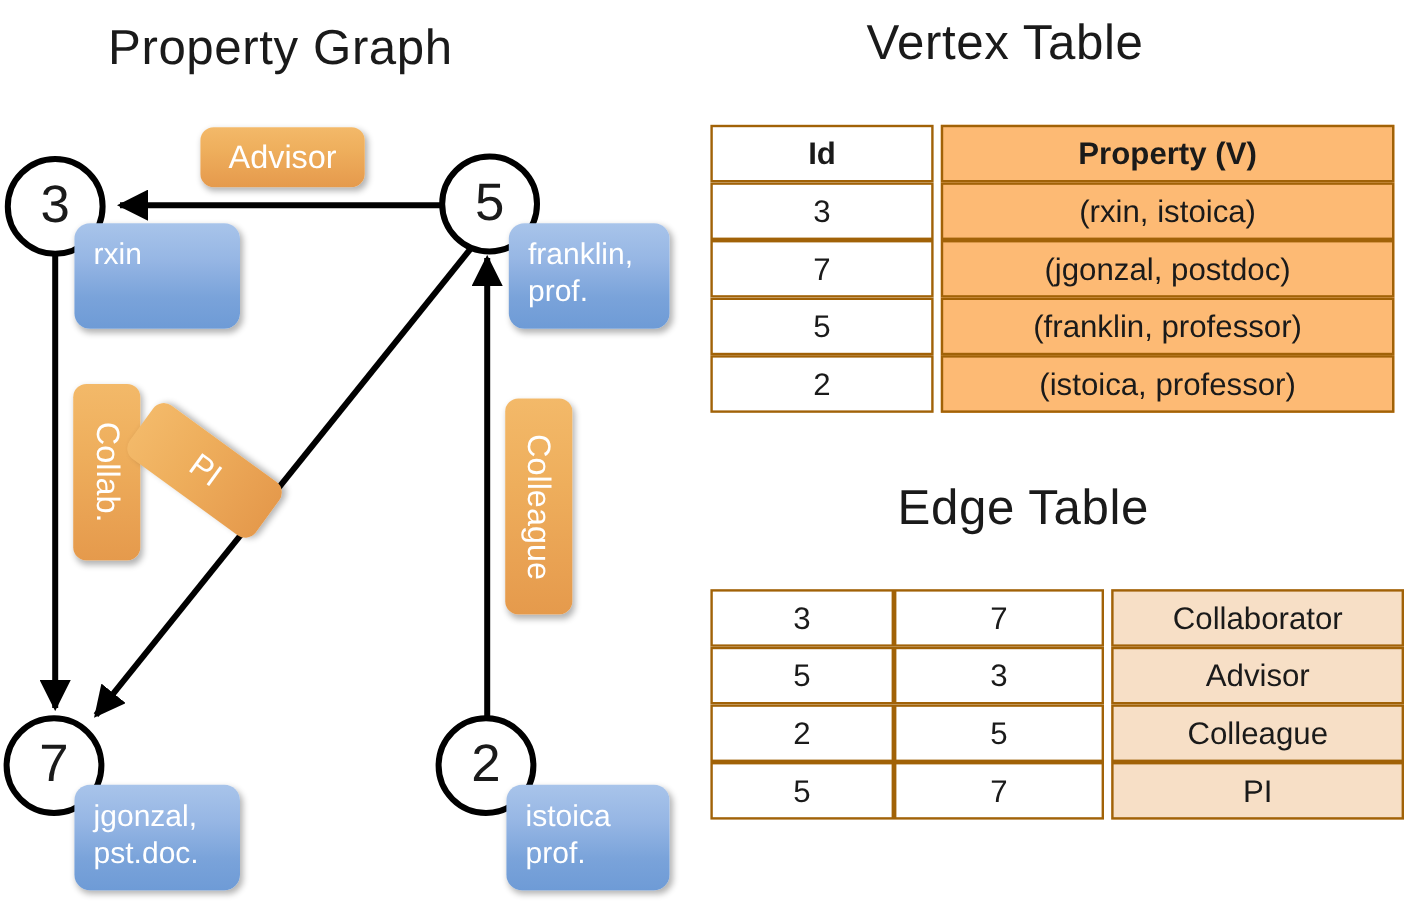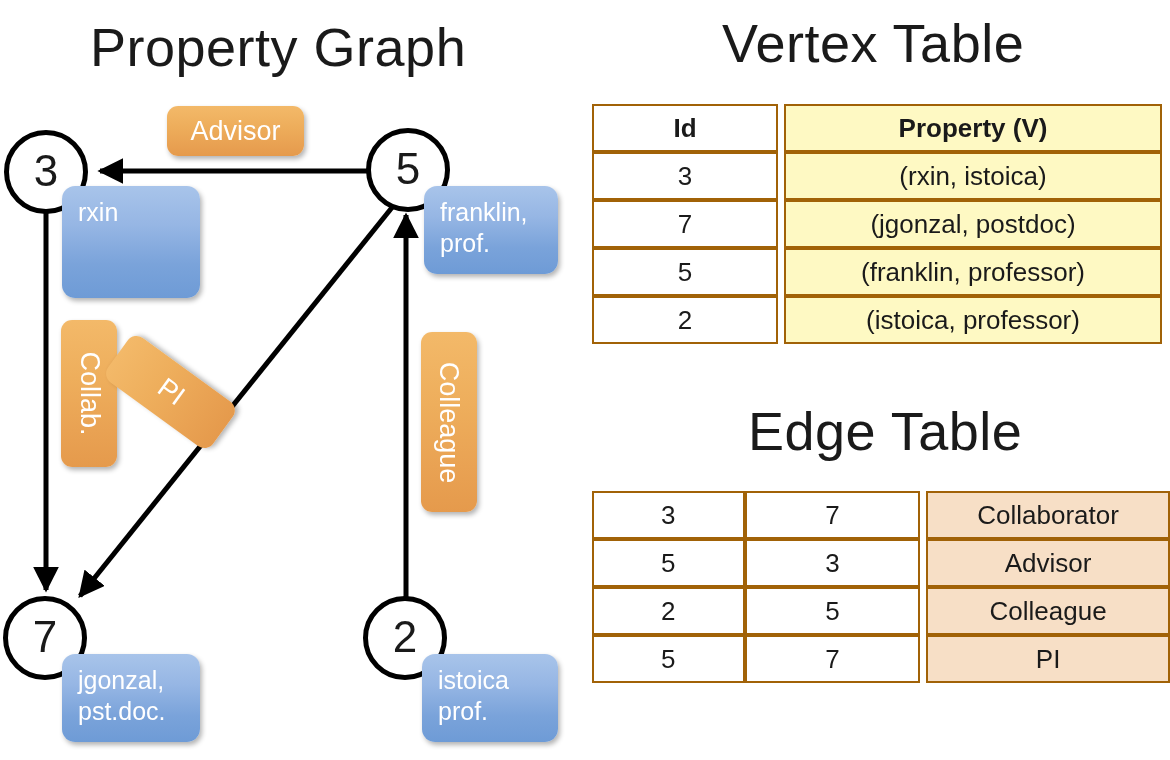--- a/index.html
+++ b/index.html
@@ -14,21 +14,21 @@
     overflow: hidden;
     font-family: "Liberation Sans", sans-serif;
     color: #000000;
   }
 
   
   .title {
     position: absolute;
     font-family: "Liberation Sans", sans-serif;
     font-weight: 300;
-    font-size: 54px;
+    font-size: 41px;
     color: #1a1a1a;
     letter-spacing: 0.5px;
     white-space: nowrap;
   }
   #title-property-graph { left: 90px;  top: 16px; }
   #title-vertex-table   { left: 722px; top: 12px; }
   #title-edge-table     { left: 748px; top: 400px; }
 
   
   #graph-area {
@@ -116,21 +116,21 @@
     height: 48px;
     box-sizing: border-box;
     background: #ffffff;
   }
   .tbl td.hdr { font-weight: 700; }
   .tbl td.sep { border: none; width: 6px; background: transparent; height: 48px; }
 
   
   #vertex-table { left: 592px; top: 104px; }
   #vertex-table td.idcol   { width: 186px; }
-  #vertex-table td.propcol { width: 378px; background: #fef9c3; }
+  #vertex-table td.propcol { width: 378px; background: #fdba74; }
 
   
   #edge-table { left: 592px; top: 491px; }
   #edge-table td.srccol  { width: 153px; }
   #edge-table td.dstcol  { width: 176px; }
   #edge-table td.propcol { width: 244px; background: #f7dfc6; }
 </style>
 </head>
 <body>
 
@@ -162,21 +162,21 @@
   <div class="node-circle" style="left:366px; top:128px; width:84px; height:84px;">
     <span>5</span>
   </div>
   <div class="node-circle" style="left:3px; top:596px; width:84px; height:84px;">
     <span>7</span>
   </div>
   <div class="node-circle" style="left:363px; top:596px; width:84px; height:84px;">
     <span>2</span>
   </div>
 
-  <div class="prop-box" style="left:62px; top:186px; width:138px; height:112px;">
+  <div class="prop-box" style="left:62px; top:186px; width:138px; height:88px;">
     <span class="ln">rxin</span>
   </div>
   <div class="prop-box" style="left:424px; top:186px; width:134px; height:88px;">
     <span class="ln">franklin,</span>
     <span class="ln">prof.</span>
   </div>
   <div class="prop-box" style="left:62px; top:654px; width:138px; height:88px;">
     <span class="ln">jgonzal,</span>
     <span class="ln">pst.doc.</span>
   </div>

